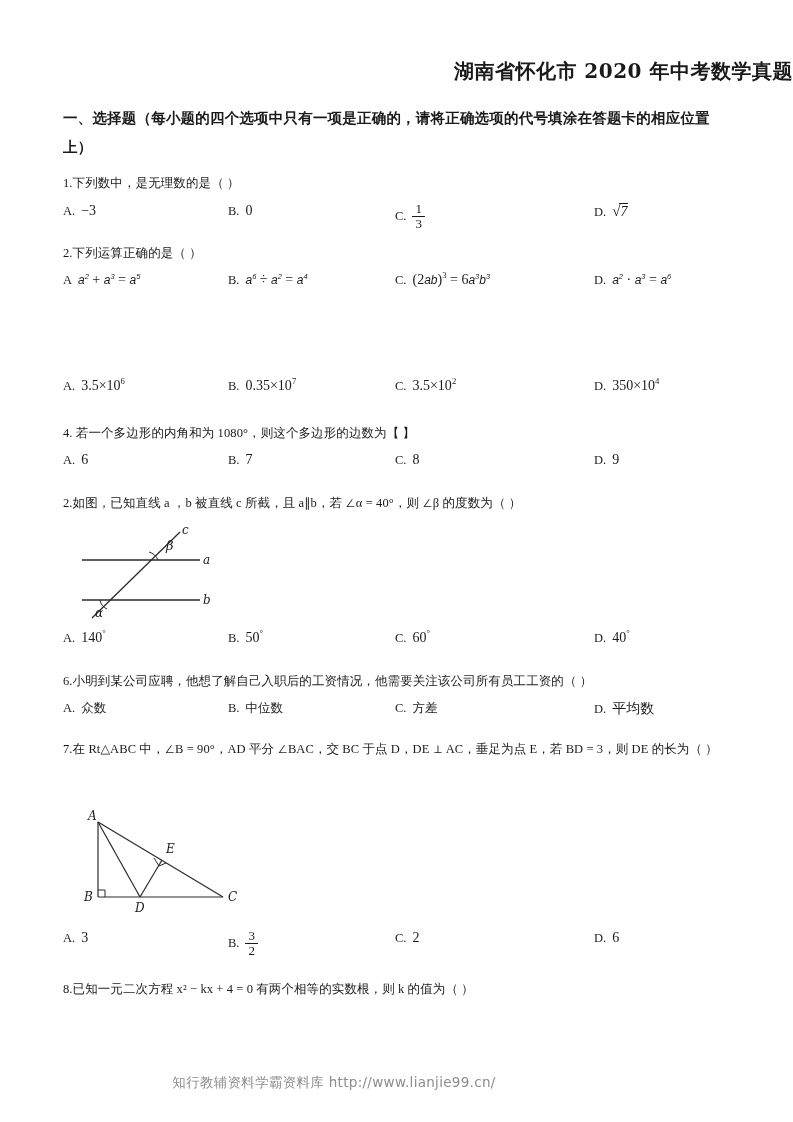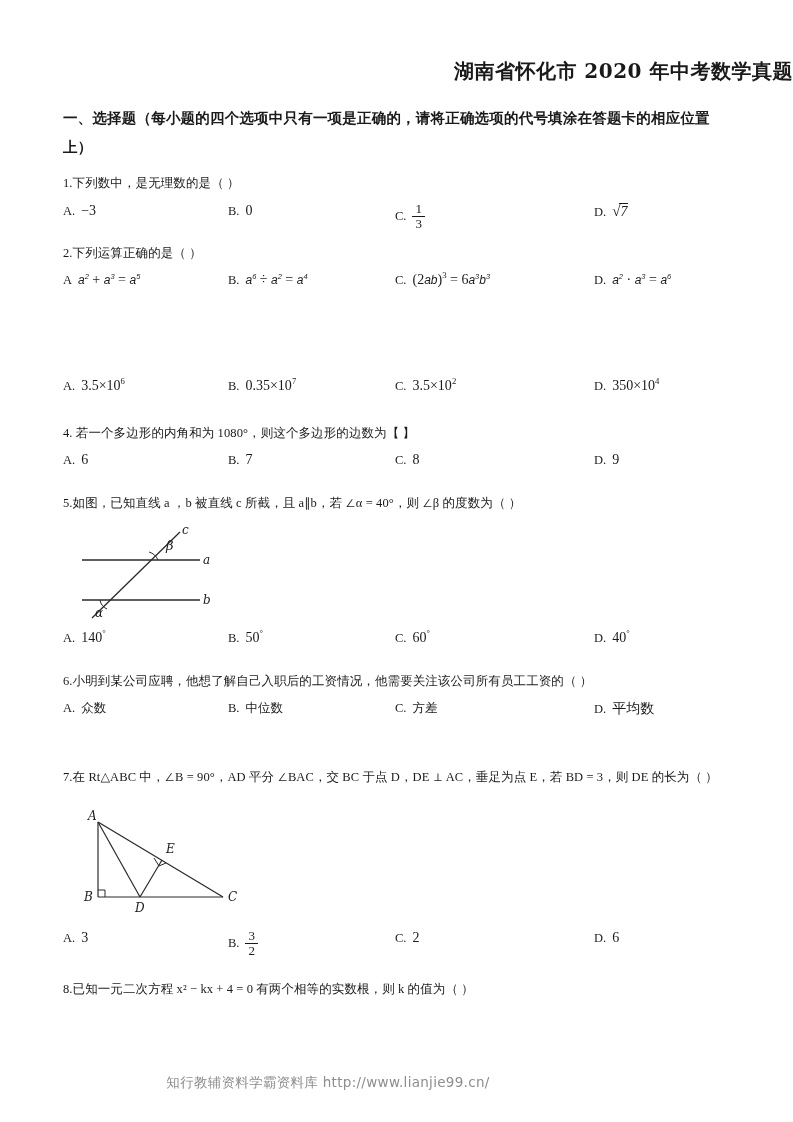--- a/index.html
+++ b/index.html
@@ -105,21 +105,21 @@
   .sqrt .arg {
     border-top: 1.1px solid #1a1a1a;
     padding: 0 1px 0 1px;
     margin-left: -1px;
     font-style: italic;
   }
   .deg { font-size: 0.62em; vertical-align: super; line-height: 0; }
   .fig { position: absolute; }
   .footer {
     position: absolute;
-    left: 12px;
+    left: 18px;
     top: 1074px;
     width: 632px;
     text-align: center;
     font-size: 13.5px;
     color: #8d8d8d;
     font-family: "DejaVu Sans", "Liberation Sans", sans-serif;
     letter-spacing: 0.3px;
   }
   .cjk { font-family: "DejaVu Sans", "Liberation Sans", sans-serif; }
 </style>
@@ -195,21 +195,21 @@
     </span>
     <span class="opt c">
       <span class="lbl">C.</span><span class="mathn">8</span>
     </span>
     <span class="opt d">
       <span class="lbl">D.</span><span class="mathn">9</span>
     </span>
   </div>
 
   <div class="q" style="top:490px">
-    <span class="stem">5.如图，已知直线 a ，b 被直线 c 所截，且 a∥b，若 ∠α = 40°，则 ∠β 的度数为（      ）</span>
+    <span class="stem">2.如图，已知直线 a ，b 被直线 c 所截，且 a∥b，若 ∠α = 40°，则 ∠β 的度数为（      ）</span>
   </div>
 
   <div class="fig" style="left:70px; top:522px; width:230px; height:100px">
     <svg width="230" height="100" viewBox="0 0 230 100" xmlns="http://www.w3.org/2000/svg">
 
       <line x1="12" y1="38" x2="130" y2="38" stroke="#2a2a2a" stroke-width="1.3"></line>
 
       <line x1="12" y1="78" x2="130" y2="78" stroke="#2a2a2a" stroke-width="1.3"></line>
 
       <line x1="22" y1="96" x2="110" y2="10" stroke="#2a2a2a" stroke-width="1.3"></line>
@@ -251,21 +251,21 @@
       <span class="lbl">B.</span><span class="cjk" style="font-size:12.5px">中位数</span>
     </span>
     <span class="opt c">
       <span class="lbl">C.</span><span class="cjk" style="font-size:12.5px">方差</span>
     </span>
     <span class="opt d">
       <span class="lbl">D.</span><span class="cjk" style="font-size:14px">平均数</span>
     </span>
   </div>
 
-  <div class="q" style="top:764px">
+  <div class="q" style="top:736px">
     <span class="stem">7.在 Rt△ABC 中，∠B = 90°，AD 平分 ∠BAC，交 BC 于点 D，DE ⊥ AC，垂足为点 E，若 BD = 3，则 DE 的长为（      ）</span>
   </div>
 
   <div class="fig" style="left:80px; top:808px; width:200px; height:112px">
     <svg width="200" height="112" viewBox="0 0 200 112" xmlns="http://www.w3.org/2000/svg">
 
       <line x1="18" y1="14" x2="18" y2="89" stroke="#2a2a2a" stroke-width="1.2"></line>
       <line x1="18" y1="89" x2="143" y2="89" stroke="#2a2a2a" stroke-width="1.2"></line>
       <line x1="18" y1="14" x2="143" y2="89" stroke="#2a2a2a" stroke-width="1.2"></line>
 

